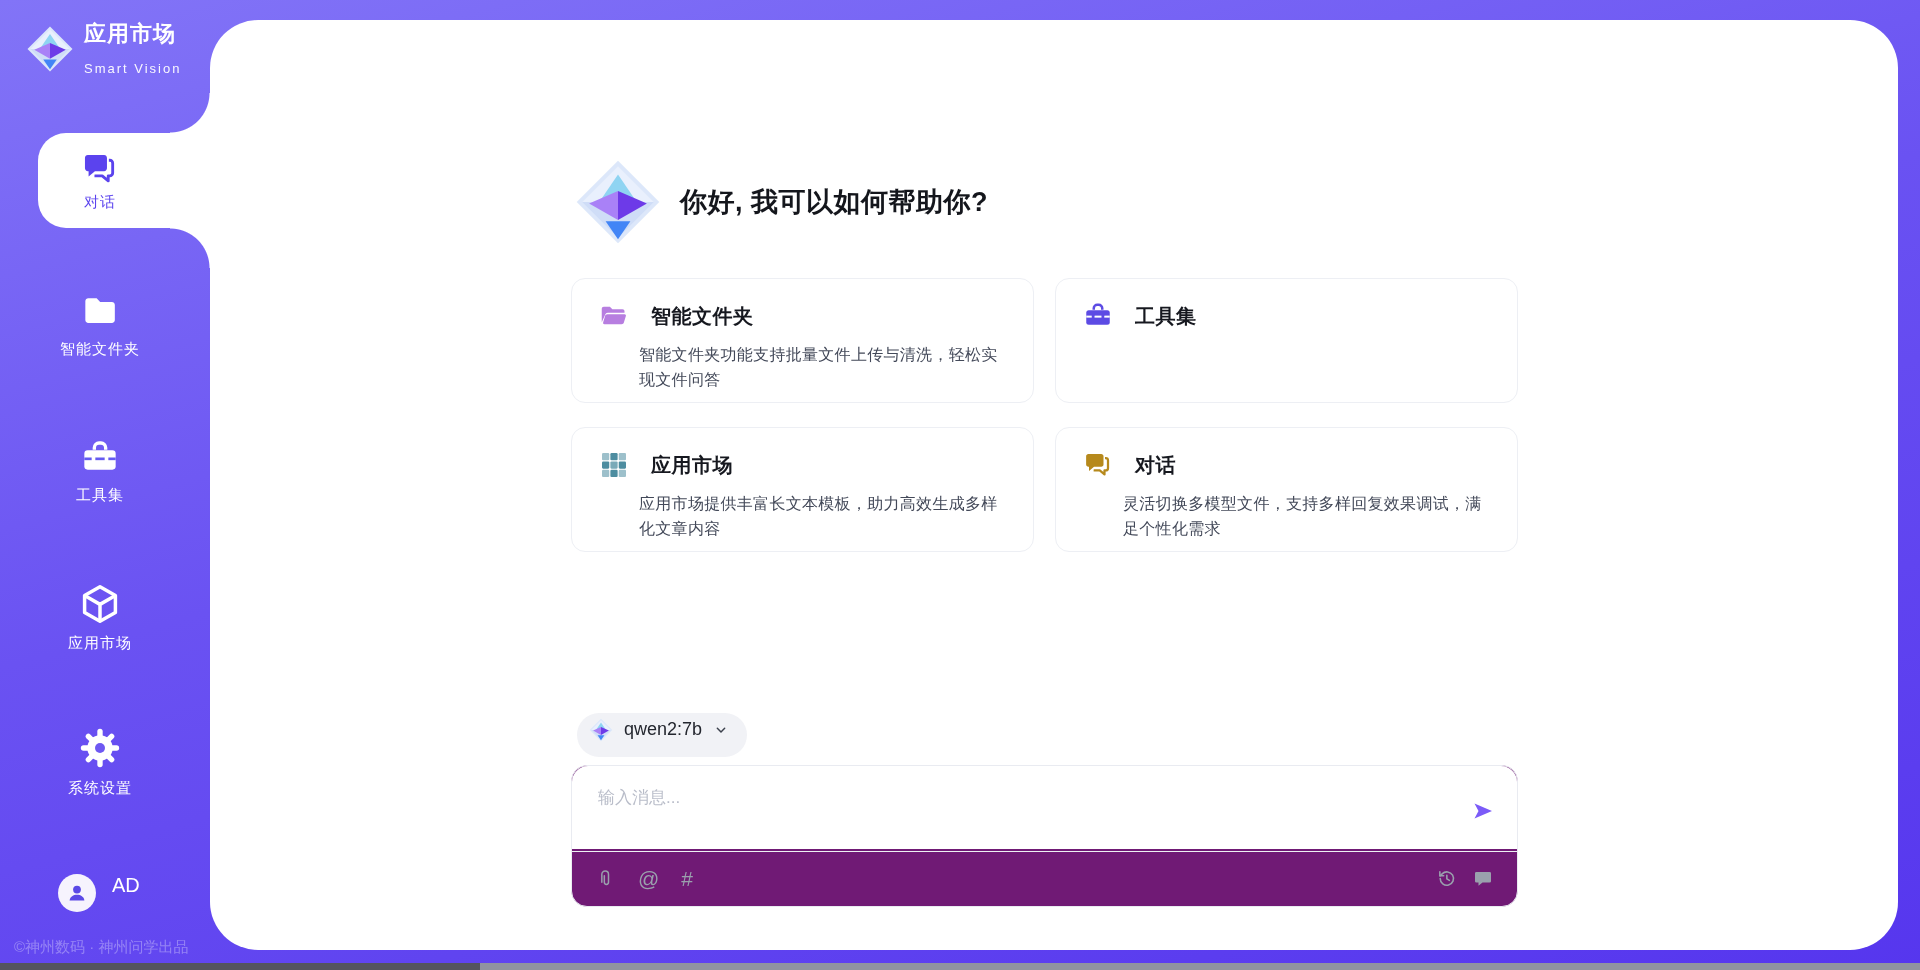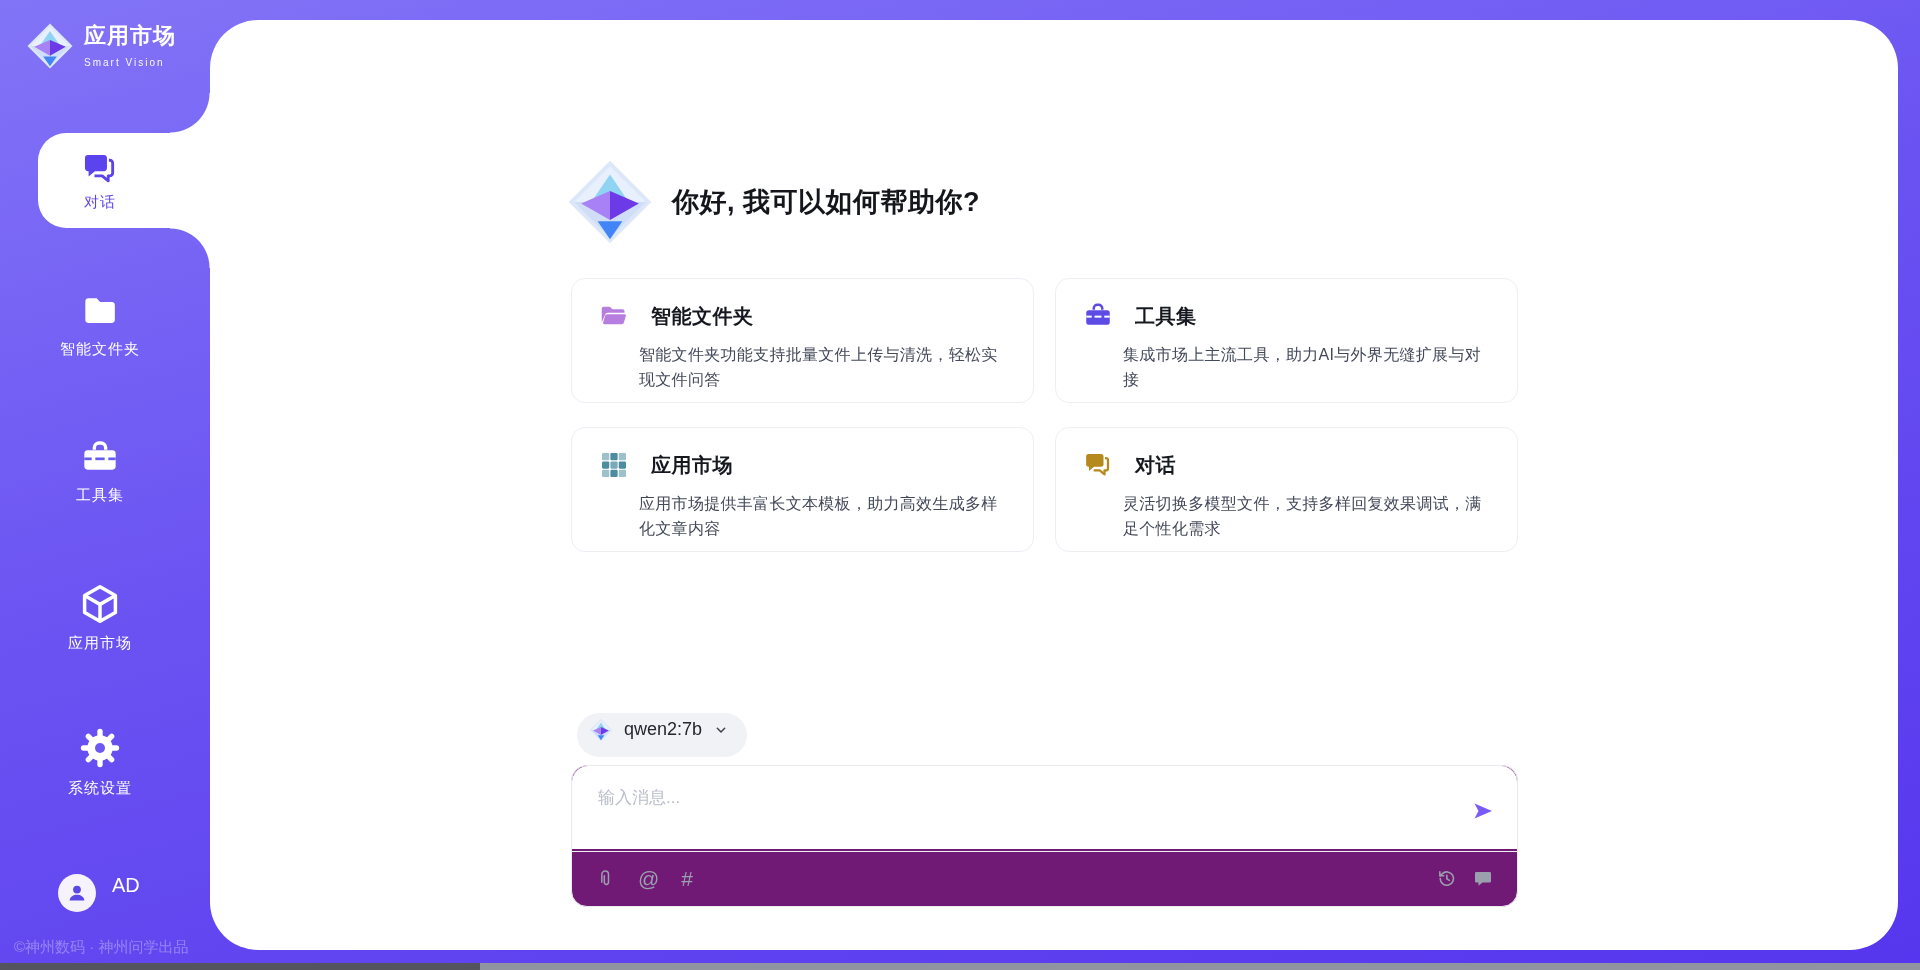--- a/index.html
+++ b/index.html
@@ -20,21 +20,21 @@
   .panel {
     position:absolute; left:210px; top:20px; width:1688px; height:930px;
     background:#ffffff; border-radius:48px; z-index:1;
   }
 
   
   .sidebar { position:absolute; left:0; top:0; width:210px; height:970px; z-index:2; color:#fff; }
   .brand { position:absolute; left:26px; top:22px; display:flex; align-items:center; gap:10px; }
   .brand .gem { width:48px; height:48px; }
   .brand-name { font-size:22px; font-weight:bold; letter-spacing:1px; line-height:24px; }
-  .brand-sub  { font-size:10px; letter-spacing:2px; opacity:.95; margin-top:9px; }
+  .brand-sub  { font-size:13px; letter-spacing:2px; opacity:.95; margin-top:15px; }
 
   .tab-active {
     position:absolute; left:38px; top:133px; width:172px; height:95px;
     background:#fff; border-radius:28px 0 0 28px; z-index:3;
     display:flex; flex-direction:column; align-items:center; justify-content:center;
     gap:5px; padding-right:48px; color:#5b43ee; cursor:pointer;
   }
   .tab-active::before {
     content:''; position:absolute; right:0; top:-40px; width:40px; height:40px;
     background:radial-gradient(circle at 0 0, rgba(0,0,0,0) 39px, #fff 40px);
@@ -56,21 +56,21 @@
   .ni-cube    { top:582px; }
   .ni-gear    { top:725px; }
 
   .user-row { position:absolute; left:58px; top:874px; display:flex; align-items:flex-start; gap:16px; cursor:pointer; }
   .avatar { width:38px; height:38px; border-radius:50%; background:#f6f3fd; display:flex; align-items:center; justify-content:center; color:#5b49e6; }
   .user-name { font-size:20px; color:#fff; }
 
   .side-footer { position:absolute; left:14px; top:938px; font-size:15px; color:rgba(255,255,255,.32); white-space:nowrap; }
 
   
-  .greeting { position:absolute; left:356px; top:138px; display:flex; align-items:center; }
+  .greeting { position:absolute; left:364px; top:138px; display:flex; align-items:center; }
   .greeting .gem { width:88px; height:88px; }
   .greeting h1 { font-size:27px; font-weight:bold; color:#14161c; margin-left:18px; letter-spacing:.5px; }
 
   
   .cards {
     position:absolute; left:361px; top:258px; width:947px;
     display:grid; grid-template-columns:463px 463px; grid-auto-rows:125px; gap:24px 21px;
   }
   .card {
     background:#fff; border:1px solid #edeff4; border-radius:14px;
@@ -237,21 +237,20 @@
         <div class="card-head">
           <svg class="cicon i-toolbox-c" viewBox="0 0 24 24">
             <path d="M8.6 7V5.8A2.8 2.8 0 0 1 11.4 3h1.2a2.8 2.8 0 0 1 2.8 2.8V7" fill="none" stroke="currentColor" stroke-width="2"></path>
             <rect x="2.6" y="7.4" width="18.8" height="11.6" rx="2" fill="currentColor"></rect>
             <rect x="2.6" y="11.7" width="18.8" height="1.6" fill="var(--slot)"></rect>
             <rect x="7" y="10.8" width="2.2" height="3.4" rx="0.6" fill="currentColor"></rect>
             <rect x="14.8" y="10.8" width="2.2" height="3.4" rx="0.6" fill="currentColor"></rect>
           </svg>
           <span class="card-title">工具集</span>
         </div>
-        <div class="card-desc">集成市场上主流工具，助力AI与外界无缝扩展与对接</div>
       </div>
 
       <div class="card">
         <div class="card-head">
           <svg class="cicon i-grid" viewBox="0 0 24 24">
             <g fill="currentColor">
               <rect x="2.4" y="2.4" width="5.8" height="5.8" rx="0.9" opacity="0.55"></rect>
               <rect x="9.1" y="2.4" width="5.8" height="5.8" rx="0.9"></rect>
               <rect x="15.8" y="2.4" width="5.8" height="5.8" rx="0.9" opacity="0.55"></rect>
               <rect x="2.4" y="9.1" width="5.8" height="5.8" rx="0.9"></rect>

